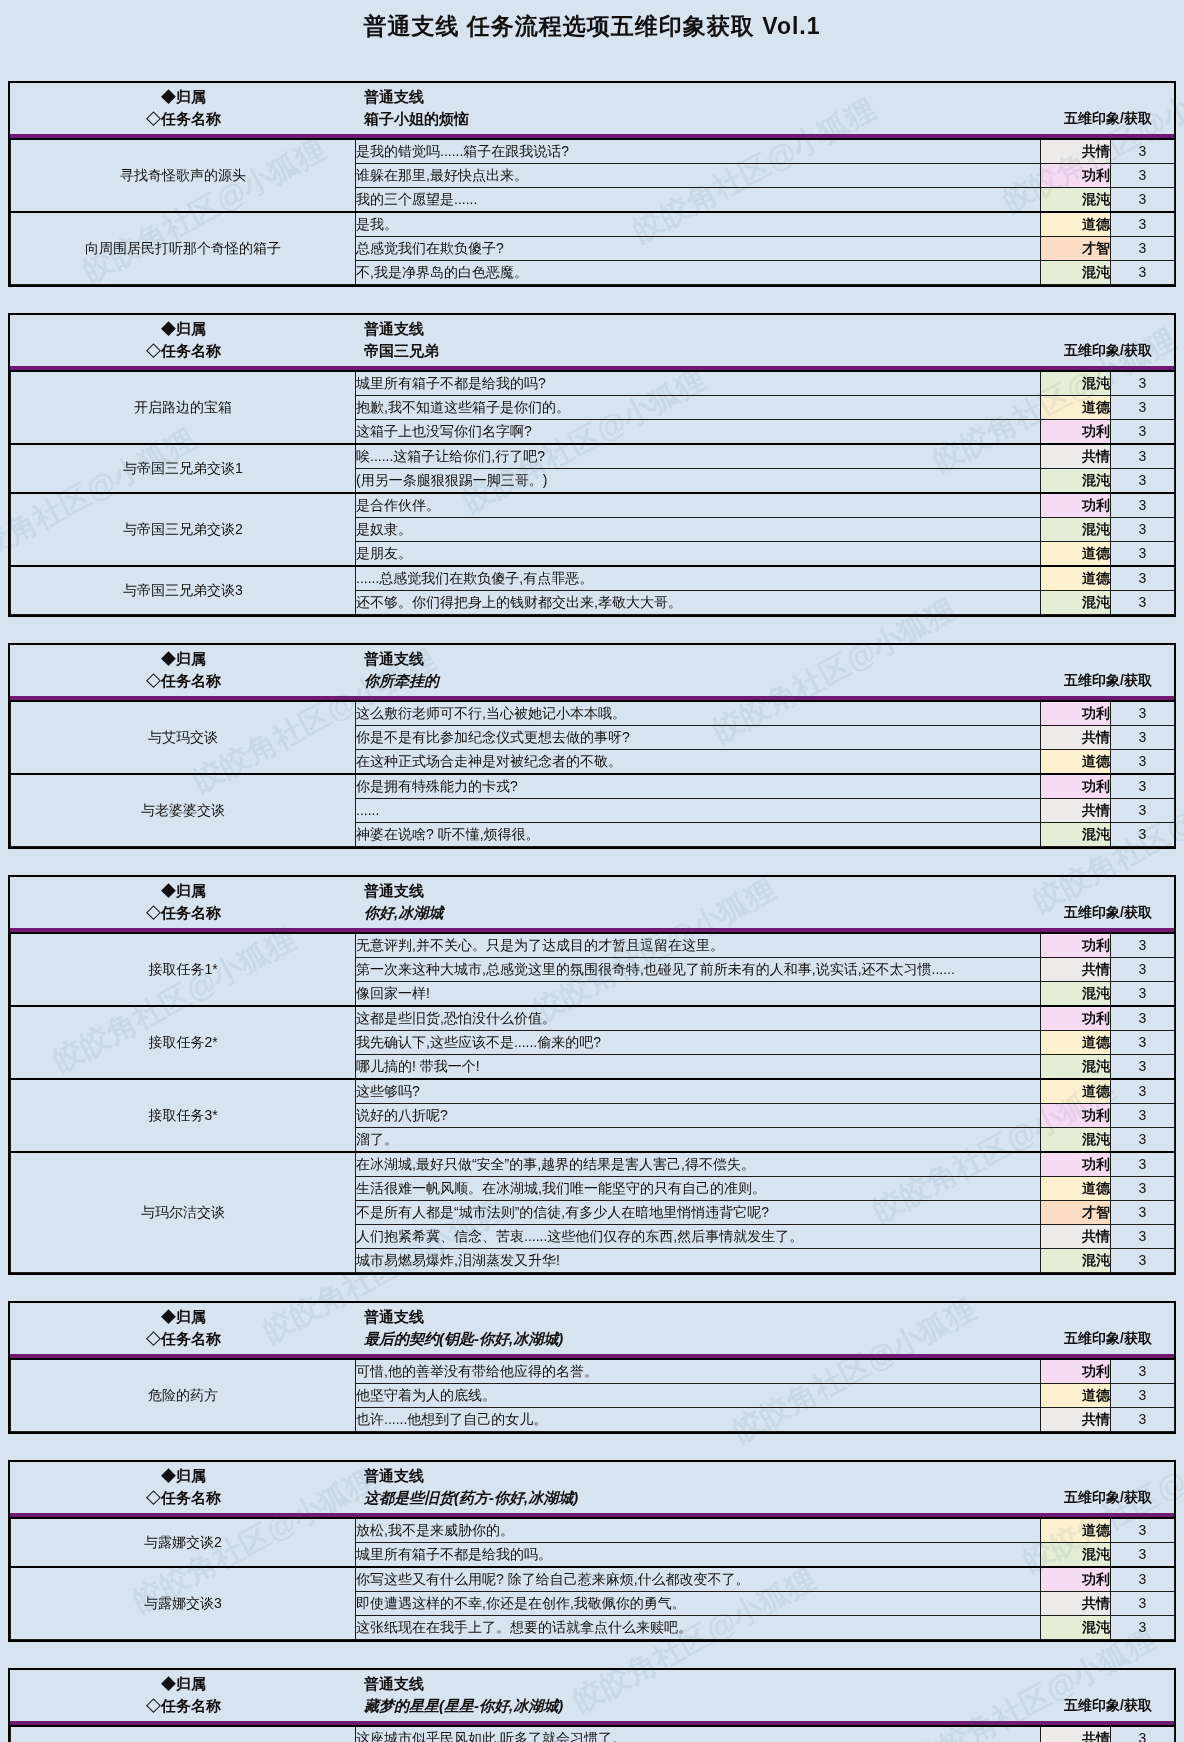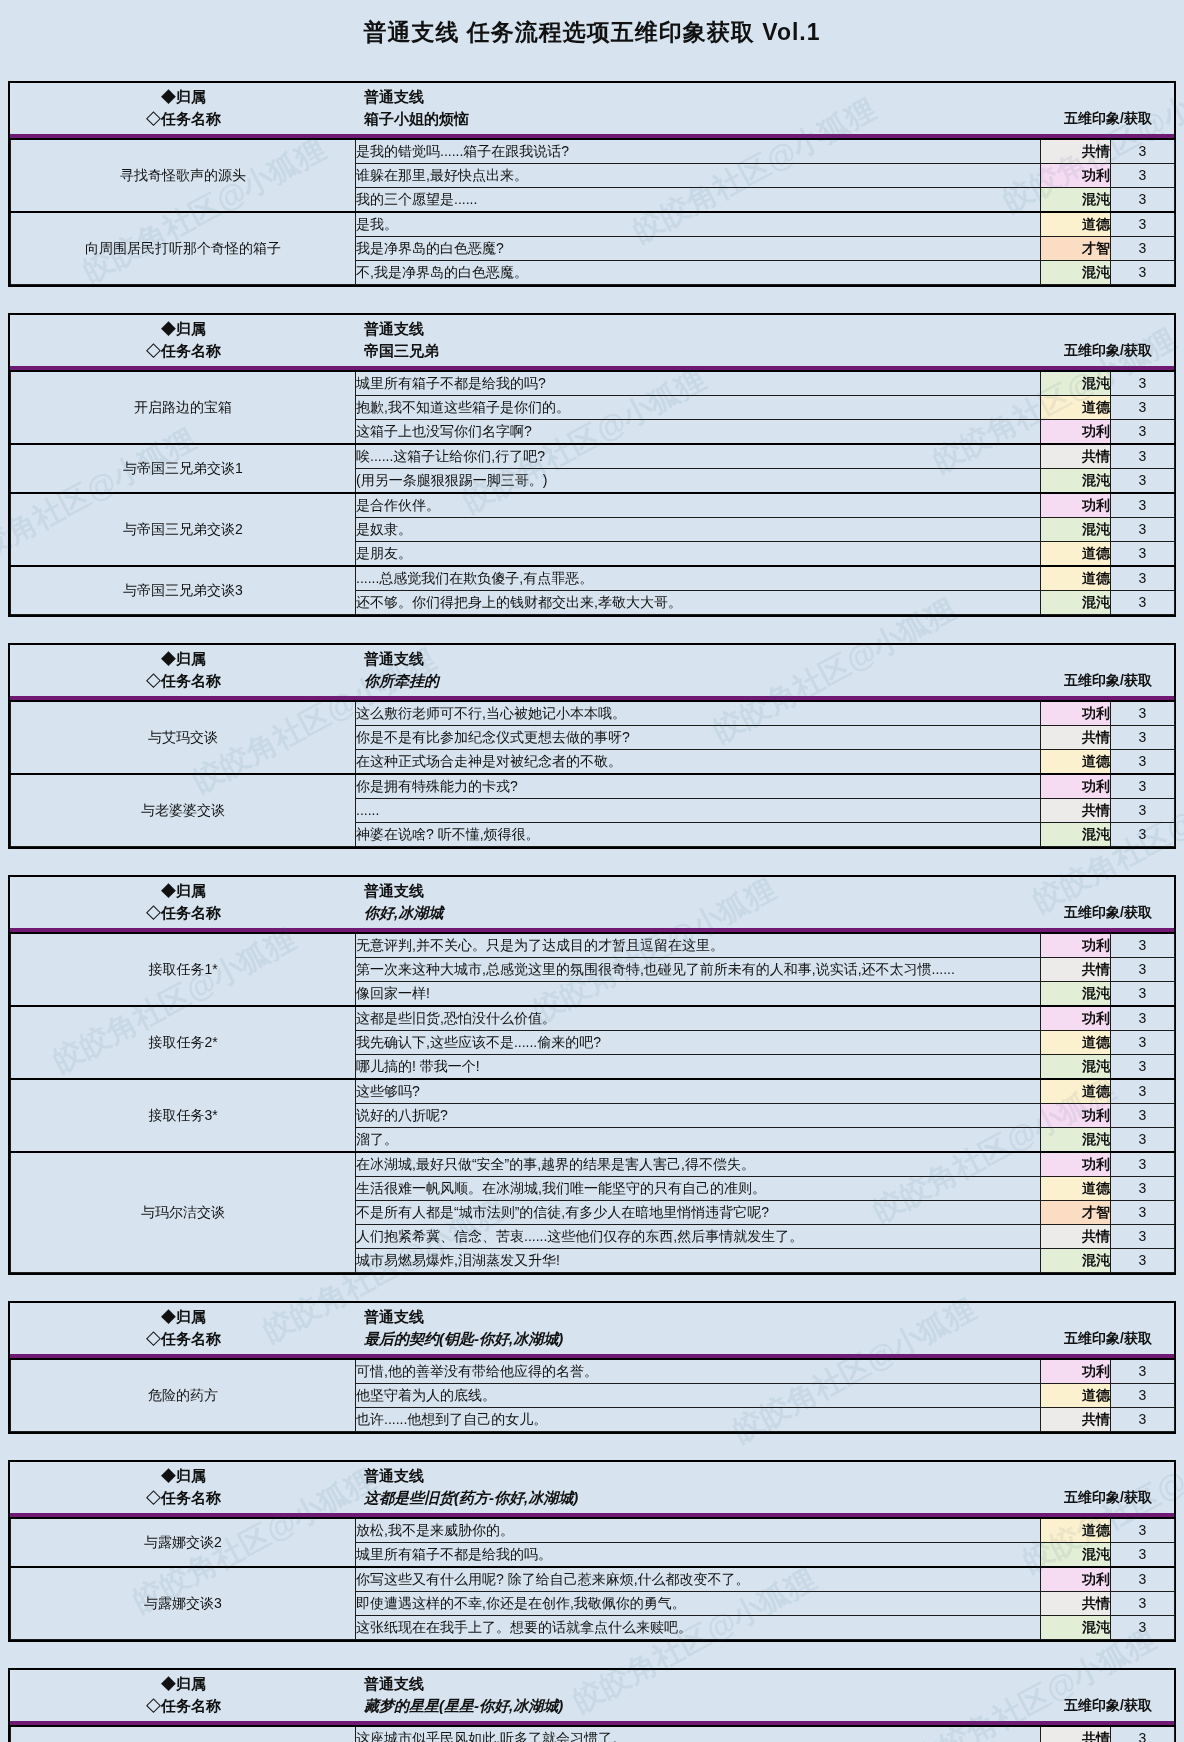--- a/index.html
+++ b/index.html
@@ -7,21 +7,21 @@
     width:1184px;
     background:#d7e4f0;
     font-family:"Liberation Sans", sans-serif;
     color:#111;
     -webkit-font-smoothing:antialiased;
   }
   .page{position:relative;width:1184px;min-height:1742px;overflow:hidden;}
 
   
   .titlebar{text-align:center;padding-top:11px;height:70px;}
-  .page-title{font-size:23px;font-weight:bold;margin:6px;letter-spacing:1px;}
+  .page-title{font-size:23px;font-weight:bold;margin:0;letter-spacing:1px;}
   .page-date{font-size:15px;font-weight:600;margin-top:7px;}
 
   
   main{position:relative;padding:0 8px;z-index:1;}
   .qtable{border:2px solid #000;margin-bottom:26px;}
   .qhead{border-bottom:4px solid #701a75;padding:3px 8px 4px 0;}
   .qhrow{display:flex;align-items:center;height:22px;}
   .qh-c1{width:347px;text-align:center;font-weight:bold;font-size:15px;flex:none;}
   .qh-rest{flex:1;display:flex;justify-content:space-between;align-items:center;padding-left:7px;padding-right:14px;min-width:0;}
   .qh-attr{font-weight:bold;font-size:15px;}
@@ -108,21 +108,21 @@
               <td class="imp" style="background: rgb(226, 238, 214);">混沌</td>
               <td class="val">3</td>
             </tr>
             <tr class="gstart">
               <td class="step" rowspan="3">向周围居民打听那个奇怪的箱子</td>
               <td class="opt">是我。</td>
               <td class="imp" style="background: rgb(252, 241, 207);">道德</td>
               <td class="val">3</td>
             </tr>
             <tr class="">
-              <td class="opt">我是净界岛的白色恶魔?</td>
+              <td class="opt">总感觉我们在欺负傻子?</td>
               <td class="imp" style="background: rgb(251, 221, 195);">才智</td>
               <td class="val">3</td>
             </tr>
             <tr class="">
               <td class="opt">不,我是净界岛的白色恶魔。</td>
               <td class="imp" style="background: rgb(226, 238, 214);">混沌</td>
               <td class="val">3</td>
             </tr>
           </tbody>
         </table>

